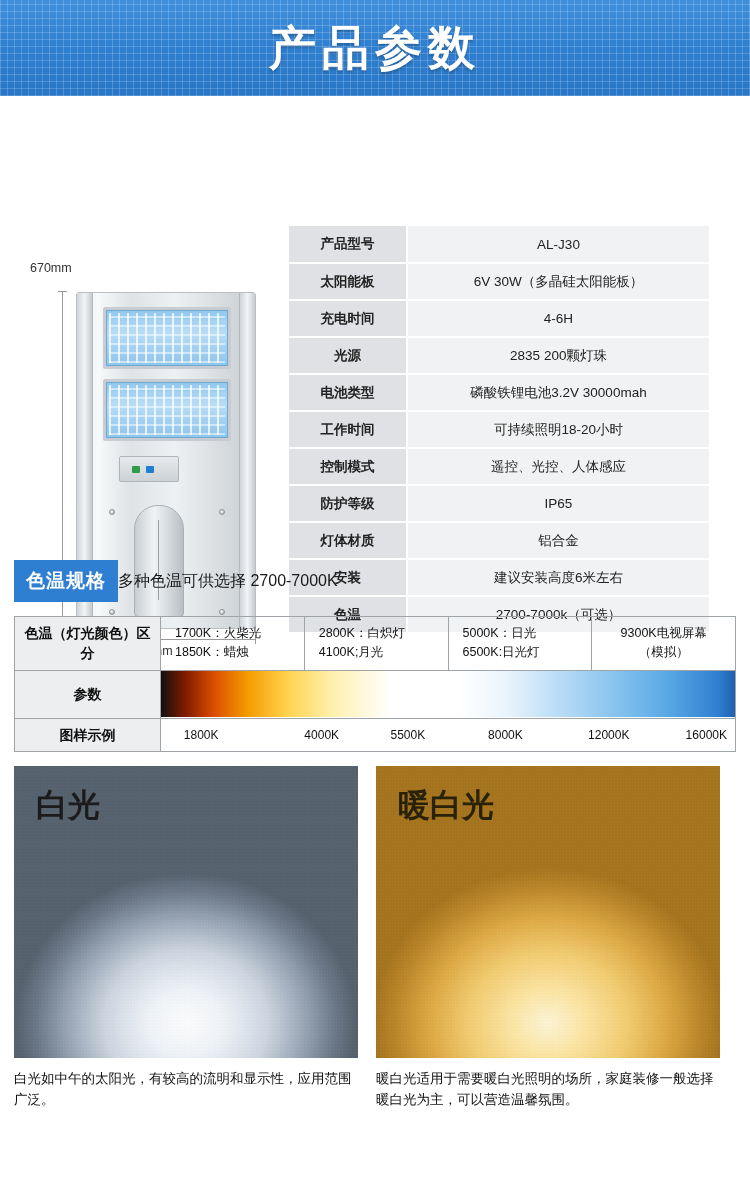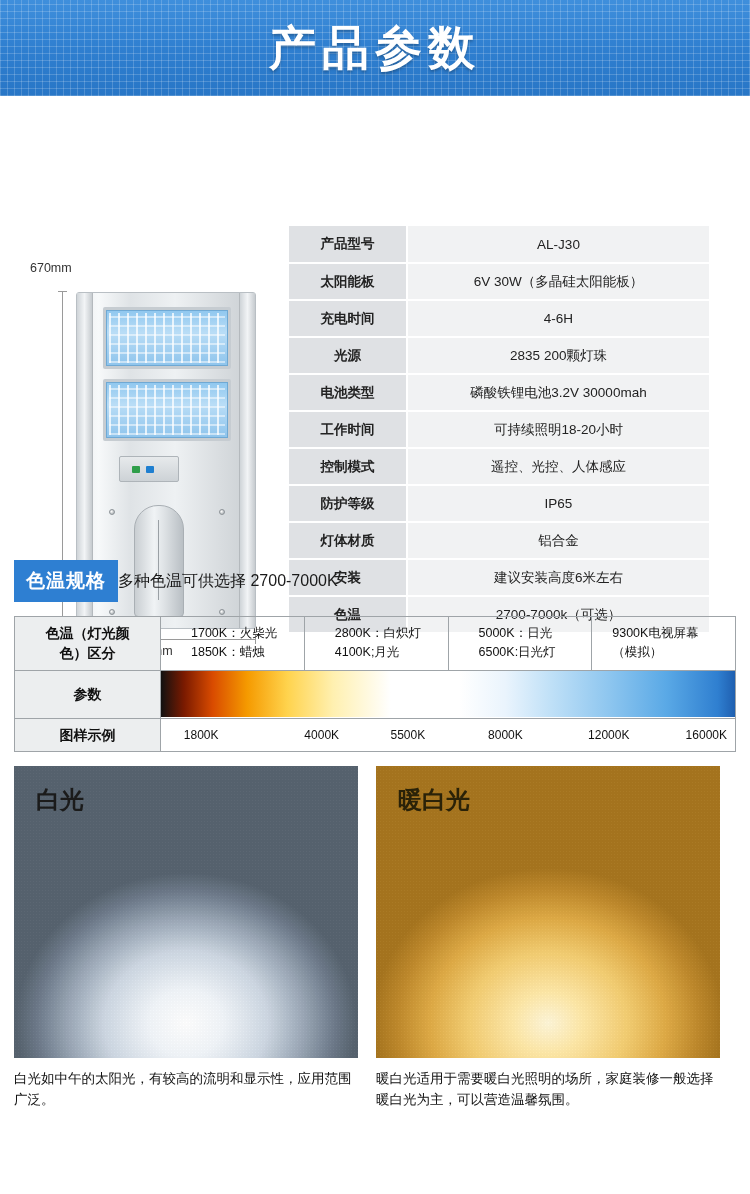--- a/index.html
+++ b/index.html
@@ -222,36 +222,36 @@
     width: 722px;
     border-collapse: collapse;
     table-layout: fixed;
   }
   .ct-table td {
     border: 1px solid #9fa4a8;
     font-size: 13px;
     color: #111;
     text-align: center;
     vertical-align: middle;
-    padding: 6px 20px;
+    padding: 6px 4px;
   }
   .ct-table td.label {
     width: 146px;
     background: #eceeef;
     font-weight: bold;
     font-size: 14px;
     line-height: 1.45;
   }
   .ct-table td.hcell {
     line-height: 1.55;
     text-align: center;
     font-size: 12.5px;
   }
   .ct-table td.hcell .ln { display: block; text-align: left; padding-left: 10px; }
-  .ct-table td.hcell.center .ln { padding-left: 0; }
+  .ct-table td.hcell.center .ln { text-align: center; padding-left: 0; }
   .gradient-cell { padding: 0 !important; height: 48px; }
   .gradient-bar {
     width: 100%; height: 46px;
     background: linear-gradient(90deg,
       #111111 0%, #7a1a00 4%, #d94b00 9%, #f59a00 15%,
       #ffd34d 22%, #fff0b0 30%, #ffffff 40%, #ffffff 52%,
       #eaf4fd 60%, #bfe0f7 68%, #8ec6ef 78%, #5aa9e6 88%, #2f7fd0 97%, #1f5fb0 100%);
   }
   .scale-cell { padding: 0 !important; height: 30px; position: relative; }
   .scale-row {
@@ -288,21 +288,21 @@
   .photo::after {
     content: "";
     position: absolute; inset: 0;
     background-image: radial-gradient(rgba(255,255,255,0.05) 0.5px, rgba(0,0,0,0.04) 0.5px);
     background-size: 3px 3px;
     opacity: 0.55;
   }
   .photo-label {
     position: absolute;
     left: 22px; top: 18px;
-    font-size: 24px;
+    font-size: 32px;
     font-weight: bold;
     color: #1b1b1b;
     z-index: 2;
   }
   .photo.warm .photo-label { color: #2a2208; }
   .caption {
     margin-top: 10px;
     font-size: 13.5px;
     color: #111;
     line-height: 1.6;

